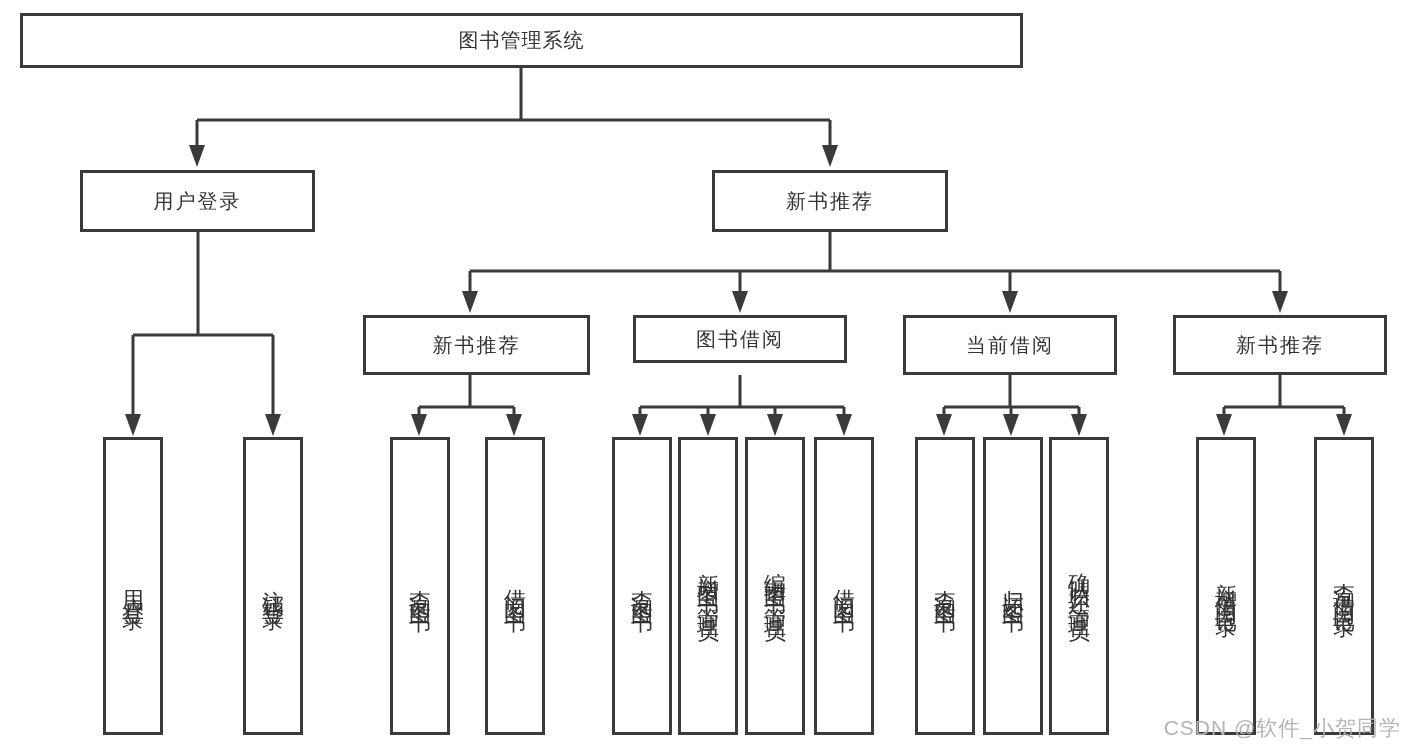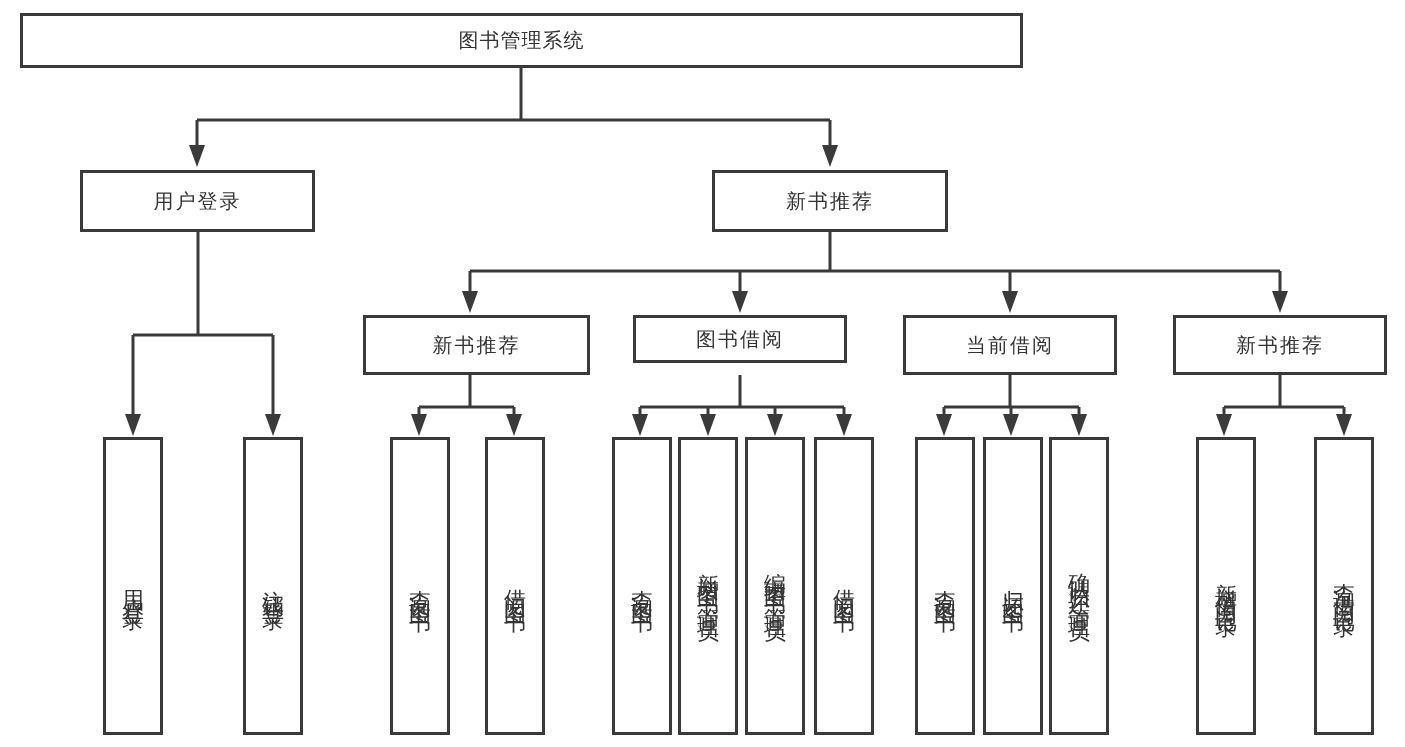--- a/index.html
+++ b/index.html
@@ -152,14 +152,15 @@
     <span class="vtext">确认归还（管理员）</span>
   </div>
 
   <div class="box leaf" style="left:1196px">
     <span class="vtext">新增借阅记录</span>
   </div>
   <div class="box leaf" style="left:1314px">
     <span class="vtext">查询借阅记录</span>
   </div>
 
+  <div class="watermark">CSDN @软件_小贺同学</div>
 
 </div>
 
 </body></html>

